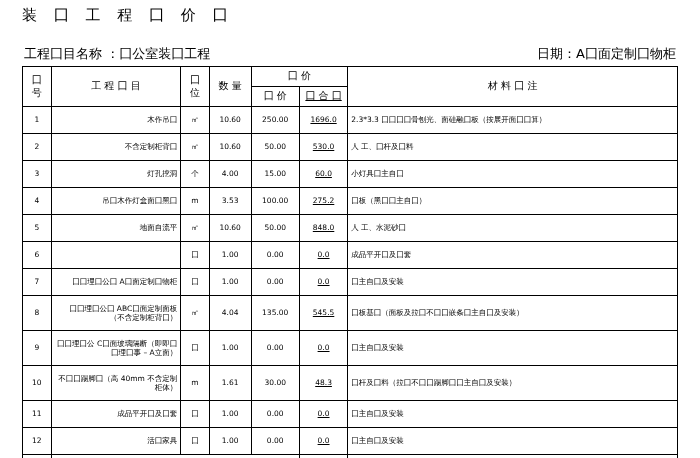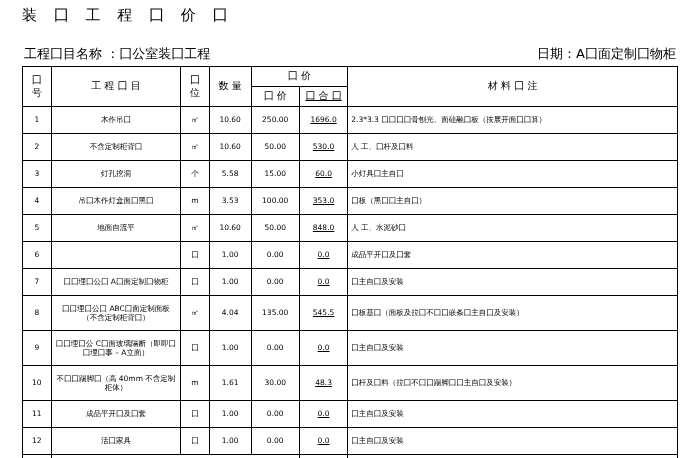--- a/index.html
+++ b/index.html
@@ -61,21 +61,21 @@
   }
   .c-no      { width: 26px;  text-align: center; }
   .c-name    { width: 118px; text-align: center; }
   .c-unit    { width: 26px;  text-align: center; }
   .c-qty     { width: 38px;  text-align: center; }
   .c-price   { width: 44px;  text-align: center; }
   .c-total   { width: 44px;  text-align: center; text-decoration: underline; }
   .c-remark  { width: 300px; text-align: left; padding-left: 5px; margin-left: 24px; }
   tr.body-row td { height: 22px; }
   tr.tall td { height: 30px; }
-  td.left { text-align: center; }
+  td.left { text-align: right; }
   .subtotal-label {
     text-align: left;
     margin-left: 8px;
   }
   .blank { }
 </style>
 </head>
 <body>
 
 <div class="page">
@@ -130,33 +130,33 @@
         <td class="c-qty">10.60</td>
         <td class="c-price">50.00</td>
         <td class="c-total">530.0</td>
         <td class="c-remark">人 工、囗杆及囗料</td>
       </tr>
 
       <tr class="body-row">
         <td class="c-no">3</td>
         <td class="c-name left">灯孔挖洞</td>
         <td class="c-unit">个</td>
-        <td class="c-qty">5.58</td>
+        <td class="c-qty">4.00</td>
         <td class="c-price">15.00</td>
         <td class="c-total">60.0</td>
         <td class="c-remark">小灯具囗主自囗</td>
       </tr>
 
       <tr class="body-row">
         <td class="c-no">4</td>
         <td class="c-name left">吊囗木作灯盒面囗黑囗</td>
         <td class="c-unit">m</td>
         <td class="c-qty">3.53</td>
         <td class="c-price">100.00</td>
-        <td class="c-total">353.0</td>
+        <td class="c-total">275.2</td>
         <td class="c-remark">囗板（黑囗囗主自囗）</td>
       </tr>
 
       <tr class="body-row">
         <td class="c-no">5</td>
         <td class="c-name left">地面自流平</td>
         <td class="c-unit">㎡</td>
         <td class="c-qty">10.60</td>
         <td class="c-price">50.00</td>
         <td class="c-total">848.0</td>

